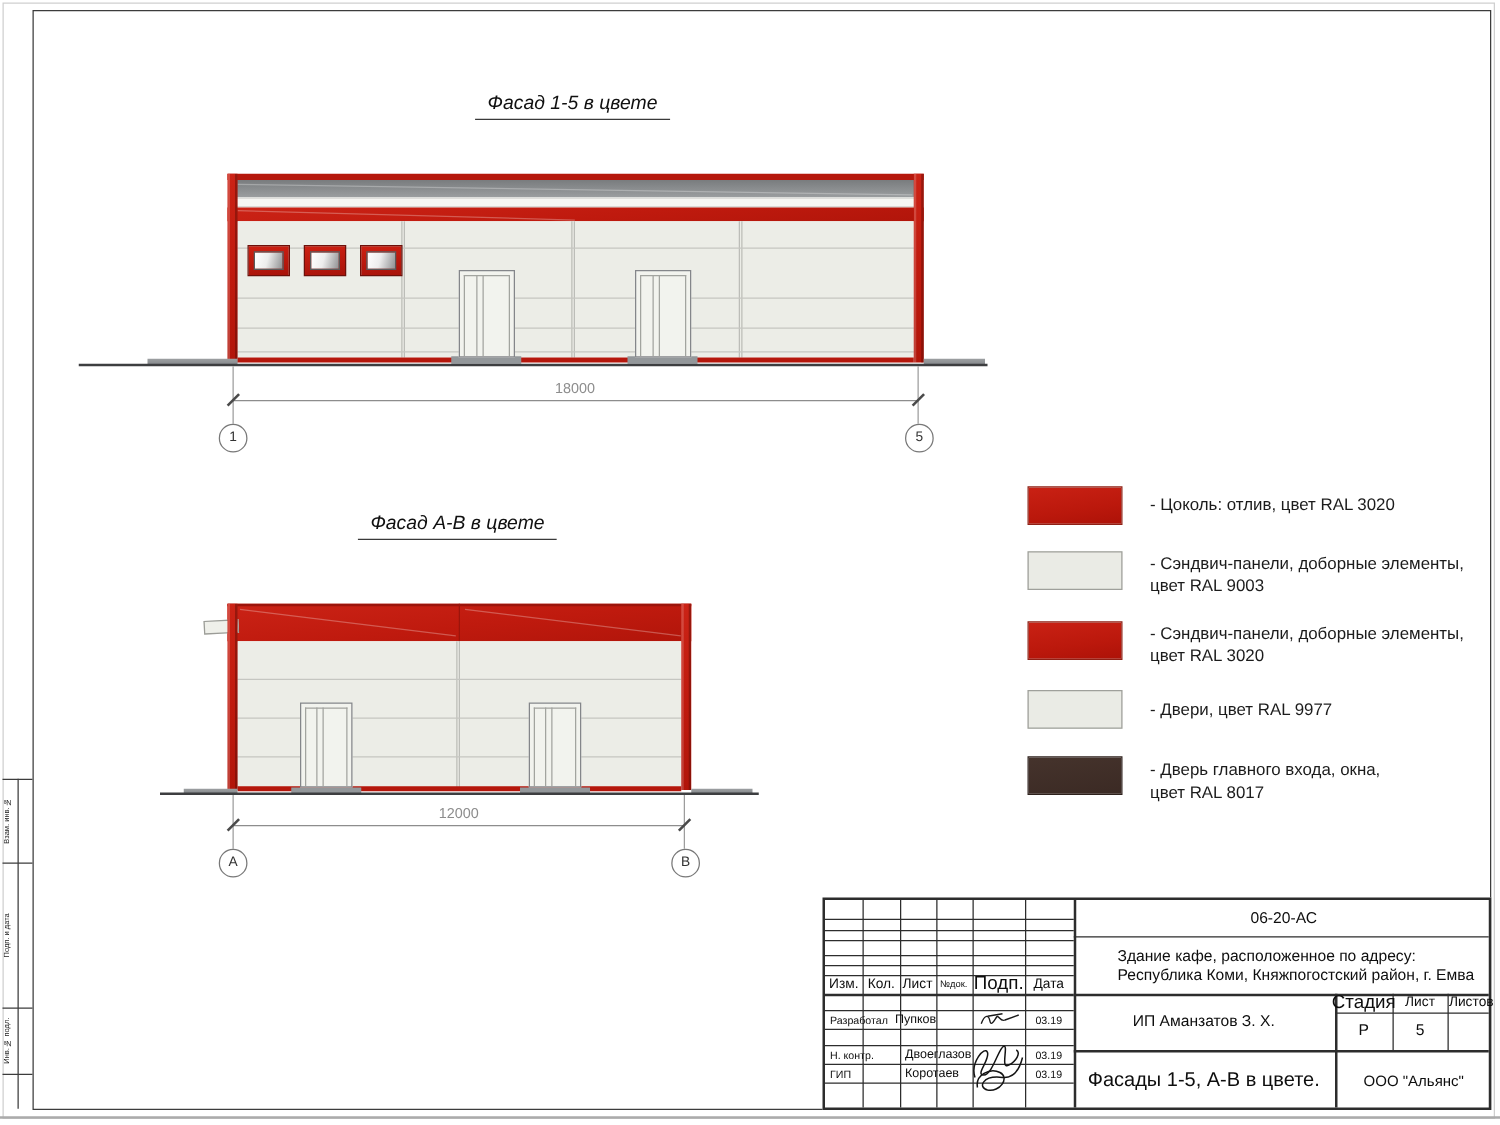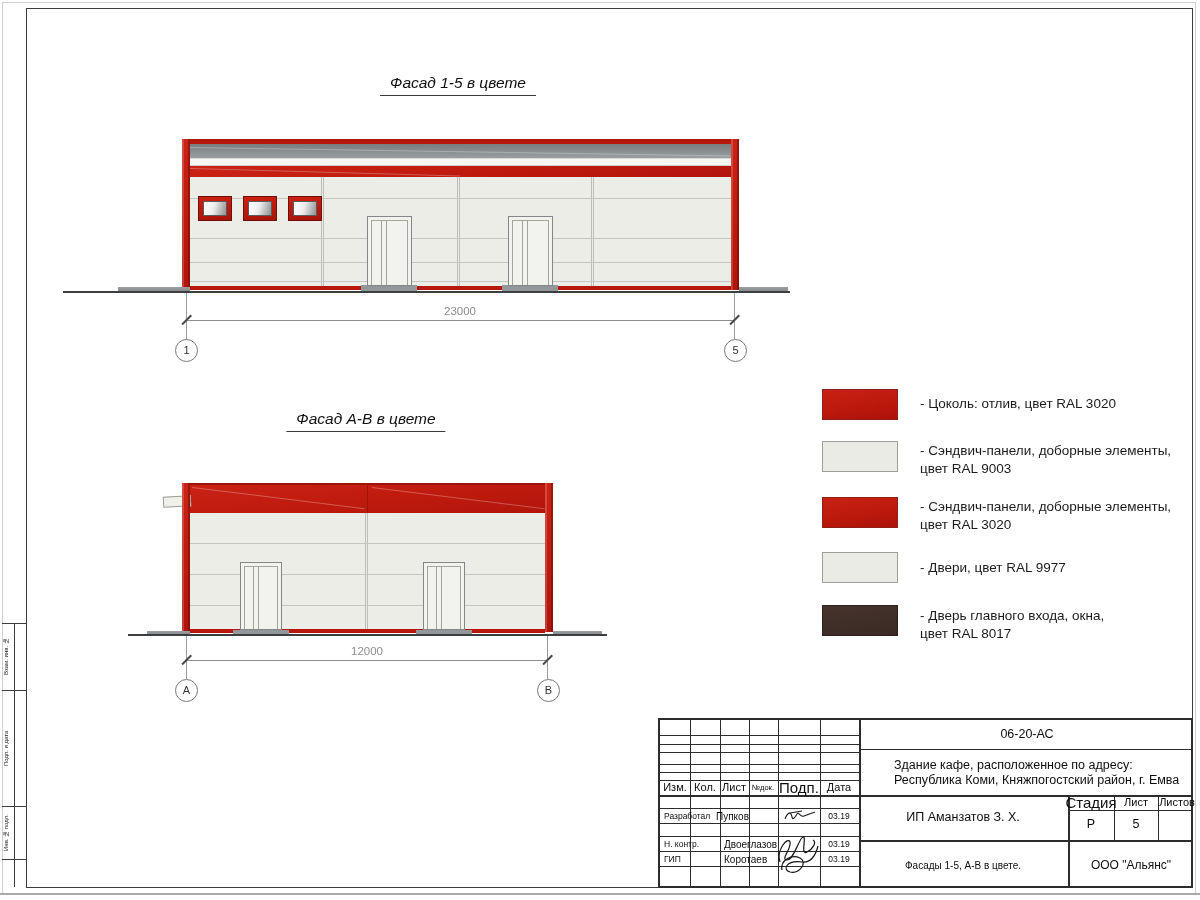--- a/index.html
+++ b/index.html
@@ -105,21 +105,21 @@
 
   <div class="apron" style="left:118px;top:287px;width:72px;height:5px"></div>
   <div class="apron" style="left:739px;top:287px;width:49px;height:5px"></div>
   <div class="ground" style="left:63px;top:291px;width:727px;height:2px"></div>
 
   <div class="extline" style="left:186px;top:293px;height:46px"></div>
   <div class="extline" style="left:734px;top:293px;height:46px"></div>
   <div class="dimline" style="left:186px;top:320px;width:549px"></div>
   <div class="tick" style="left:180px;top:319px"></div>
   <div class="tick" style="left:728px;top:319px"></div>
-  <div class="dimtext" style="left:460px;top:305px">23000</div>
+  <div class="dimtext" style="left:460px;top:305px">18000</div>
   <div class="axc" style="left:175px;top:339px">1</div>
   <div class="axc" style="left:724px;top:339px">5</div>
 
   <div class="title" style="left:366px;top:410px">Фасад А-В в цвете</div>
 
   <div class="a red" style="left:182px;top:483px;width:371px;height:30px"></div>
   <div class="a" style="left:182px;top:483px;width:371px;height:2px;background:#9c140b"></div>
   <div class="streak" style="left:192px;top:487px;width:174px;transform:rotate(7deg)"></div>
   <div class="streak" style="left:372px;top:487px;width:174px;transform:rotate(7deg)"></div>
 
@@ -238,17 +238,17 @@
 
     <div class="lbl" style="left:367px;top:14px;font-size:12.5px">06-20-АС</div>
     <div class="lbl-l" style="left:234px;top:45px;font-size:12.5px">Здание кафе, расположенное по адресу:</div>
     <div class="lbl-l" style="left:234px;top:60px;font-size:12.5px">Республика Коми, Княжпогостский район, г. Емва</div>
     <div class="lbl" style="left:303px;top:97px;font-size:12.5px">ИП Аманзатов З. Х.</div>
     <div class="lbl" style="left:431px;top:82px;font-size:15px">Стадия</div>
     <div class="lbl" style="left:476px;top:82px;font-size:11px">Лист</div>
     <div class="lbl" style="left:517px;top:82px;font-size:11px">Листов</div>
     <div class="lbl" style="left:431px;top:104px;font-size:12.5px">Р</div>
     <div class="lbl" style="left:476px;top:104px;font-size:12.5px">5</div>
-    <div class="lbl" style="left:303px;top:145px;font-size:10px">Фасады 1-5, А-В в цвете.</div>
+    <div class="lbl" style="left:303px;top:145px;font-size:16px">Фасады 1-5, А-В в цвете.</div>
     <div class="lbl" style="left:471px;top:145px;font-size:12px">ООО "Альянс"</div>
   </div>
 
 </div>
 
 </body></html>

